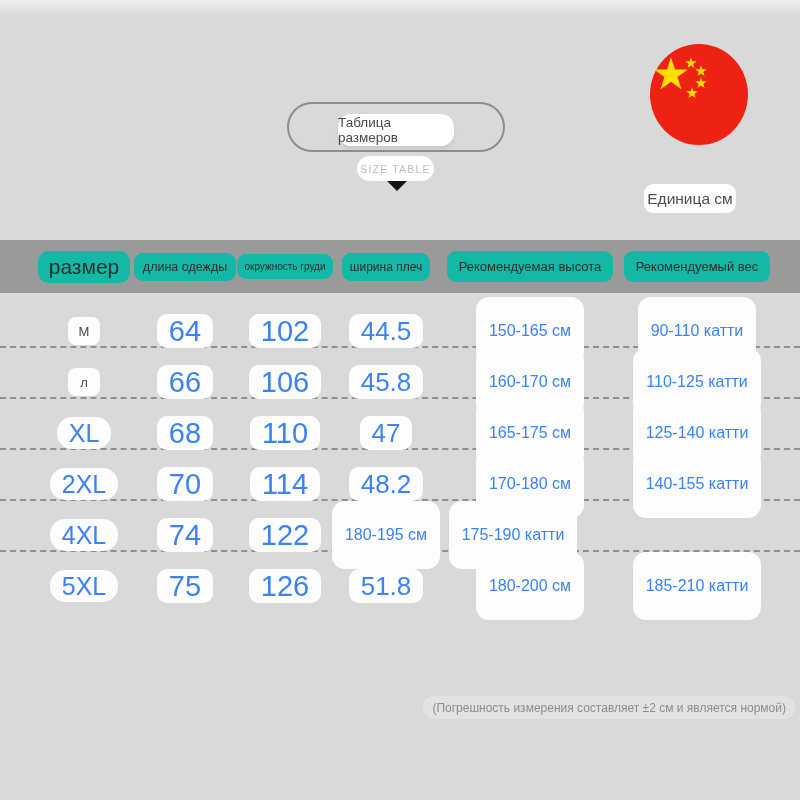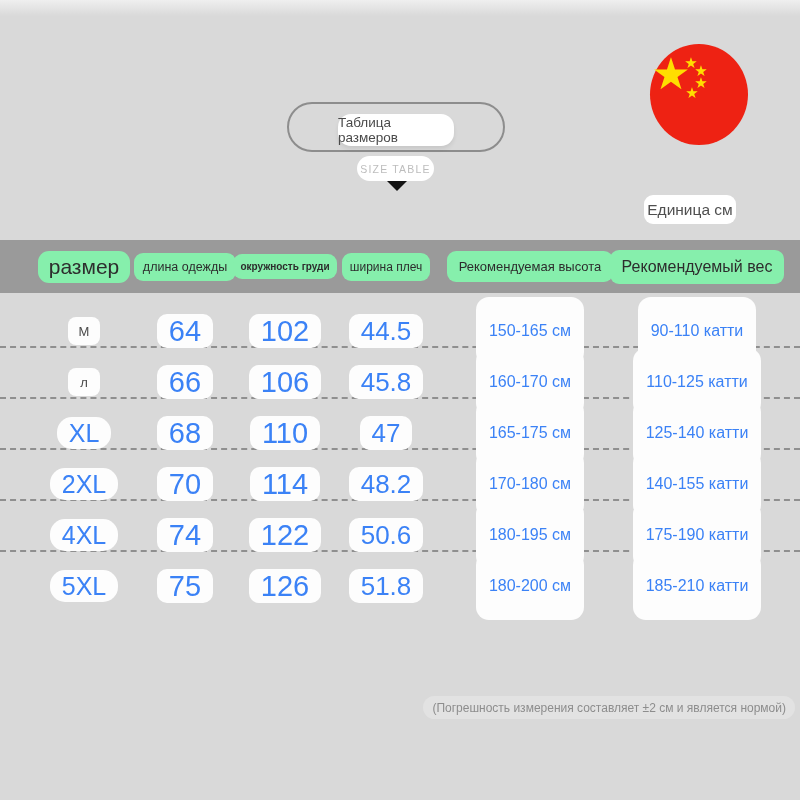--- a/index.html
+++ b/index.html
@@ -24,40 +24,40 @@
   .title-ru{position:absolute;left:338px;top:114px;width:116px;height:32px;background:#ffffff;
     border-radius:13px;display:flex;align-items:center;justify-content:center;
     font-size:13.5px;color:#4a4a4a;box-shadow:0 3px 4px rgba(0,0,0,0.08);}
   .title-en{position:absolute;left:357px;top:156px;width:77px;height:25px;background:#ffffff;
     border-radius:13px;display:flex;align-items:center;justify-content:center;
     font-size:10.5px;letter-spacing:1.2px;color:#bdbdbd;}
   .tri{position:absolute;left:387px;top:181px;width:0;height:0;
     border-left:10px solid transparent;border-right:10px solid transparent;
     border-top:10px solid #141414;}
 
-  .unit-pill{position:absolute;left:644px;top:195px;width:92px;height:29px;background:#ffffff;
+  .unit-pill{position:absolute;left:644px;top:184px;width:92px;height:29px;background:#ffffff;
     border-radius:9px;display:flex;align-items:center;justify-content:center;
     font-size:15.5px;color:#4f4f4f;}
 
   
   .grid6{display:grid;grid-template-columns:140px 90px 110px 92px 196px 172px;
     align-items:center;justify-items:center;}
   .grid6 > .c1 > *{transform:translateX(14px);}
   .grid6 > .c6 > *{transform:translateX(-17px);}
   .cell{width:100%;display:flex;align-items:center;justify-content:center;}
 
   .hdr{position:absolute;left:0;top:240px;width:800px;height:53px;background:#9a9a9a;}
-  .hpill{background:#86efac;border-radius:9px;color:#2d2d2d;white-space:nowrap;
+  .hpill{background:#14b8a6;border-radius:9px;color:#2d2d2d;white-space:nowrap;
     display:inline-flex;align-items:center;justify-content:center;}
   .h1{font-size:21px;padding:4px 11px;border-radius:11px;}
   .h2{font-size:12.5px;padding:7px 9px;}
-  .h3{font-size:10px;padding:7px 7px;font-weight:bold;}
+  .h3{font-size:10px;padding:7px 7px;}
   .h4{font-size:12px;padding:7px 8px;}
   .h5{font-size:13px;padding:8px 12px;}
-  .h6{font-size:16px;padding:8px 12px;}
+  .h6{font-size:13px;padding:8px 12px;}
 
   .rows{position:absolute;left:0;top:297px;width:800px;}
   .row{height:49px;border-bottom:2px dashed #8f8f8f;}
   .row:last-child{border-bottom:none;}
   .pill{background:#fdfdfd;color:#3b82f6;display:inline-flex;align-items:center;
     justify-content:center;white-space:nowrap;}
   .size-pill{height:32px;border-radius:15px;font-size:25px;padding:0 12px;}
   .size-pill.sm{height:28px;width:32px;padding:0;font-size:13px;color:#4a4a4a;border-radius:8px;}
   .num-pill{height:34px;border-radius:10px;font-size:29px;padding:0 12px;}
   .shoulder-pill{font-size:26px;}
@@ -198,23 +198,20 @@
     <div class="row grid6">
       <div class="cell c1">
           <span class="pill size-pill">4XL</span>
         </div>
       <div class="cell c2">
           <span class="pill num-pill">74</span>
         </div>
       <div class="cell c3">
           <span class="pill num-pill">122</span>
         </div>
-      <div class="cell c4">
-          <span class="pill num-pill shoulder-pill">50.6</span>
-        </div>
       <div class="cell c5">
           <span class="pill range-pill">180-195 см</span>
         </div>
       <div class="cell c6">
           <span class="pill range-pill">175-190 катти</span>
         </div>
     </div>
 
     <div class="row grid6">
       <div class="cell c1">

